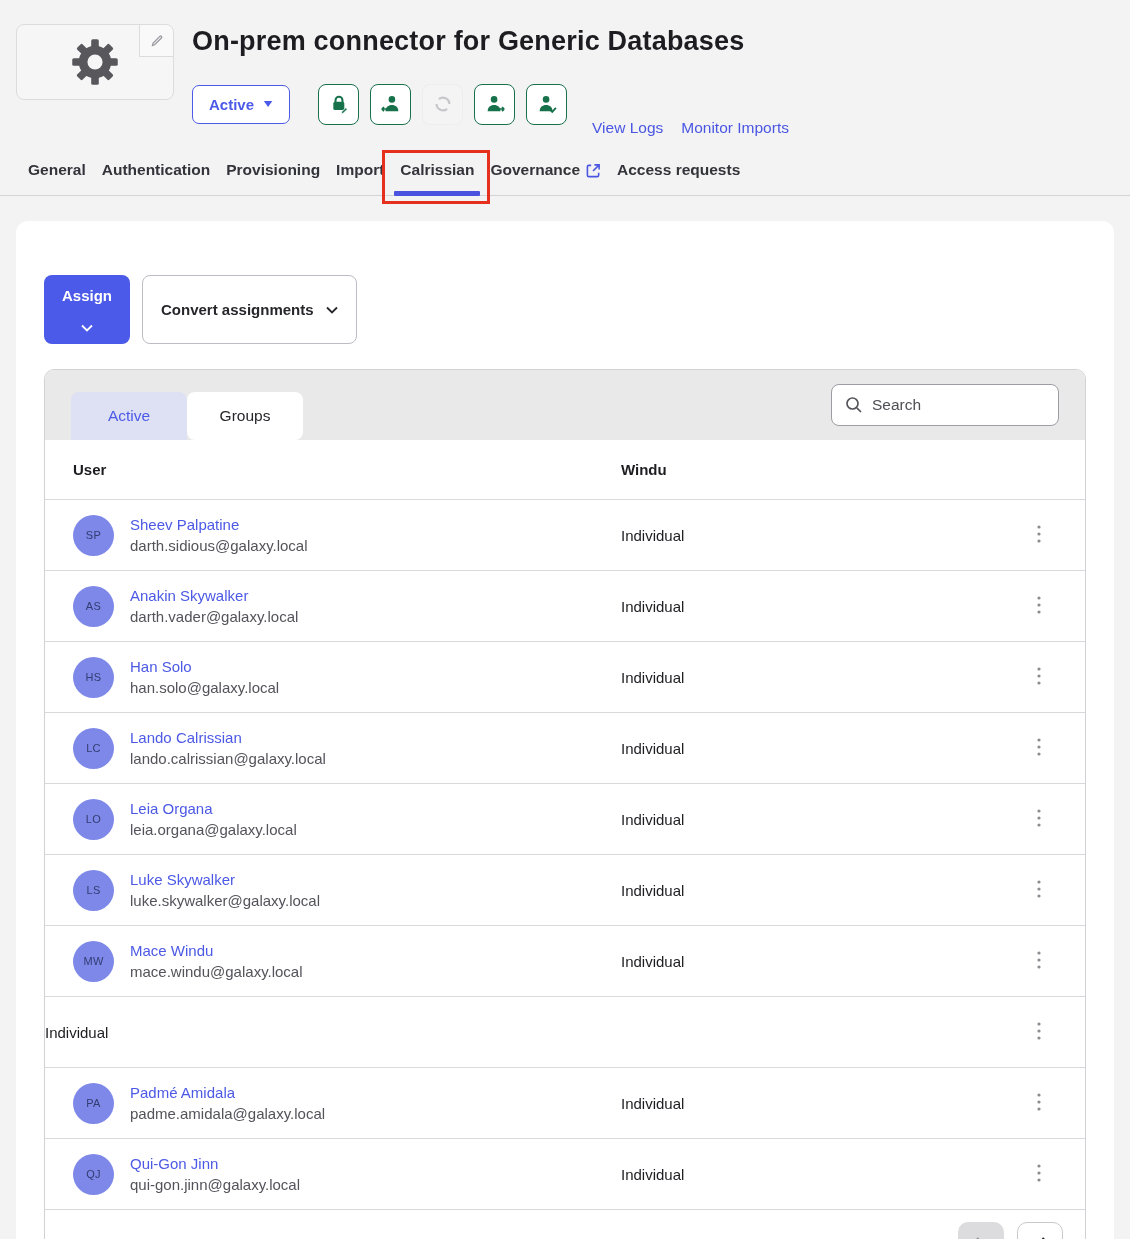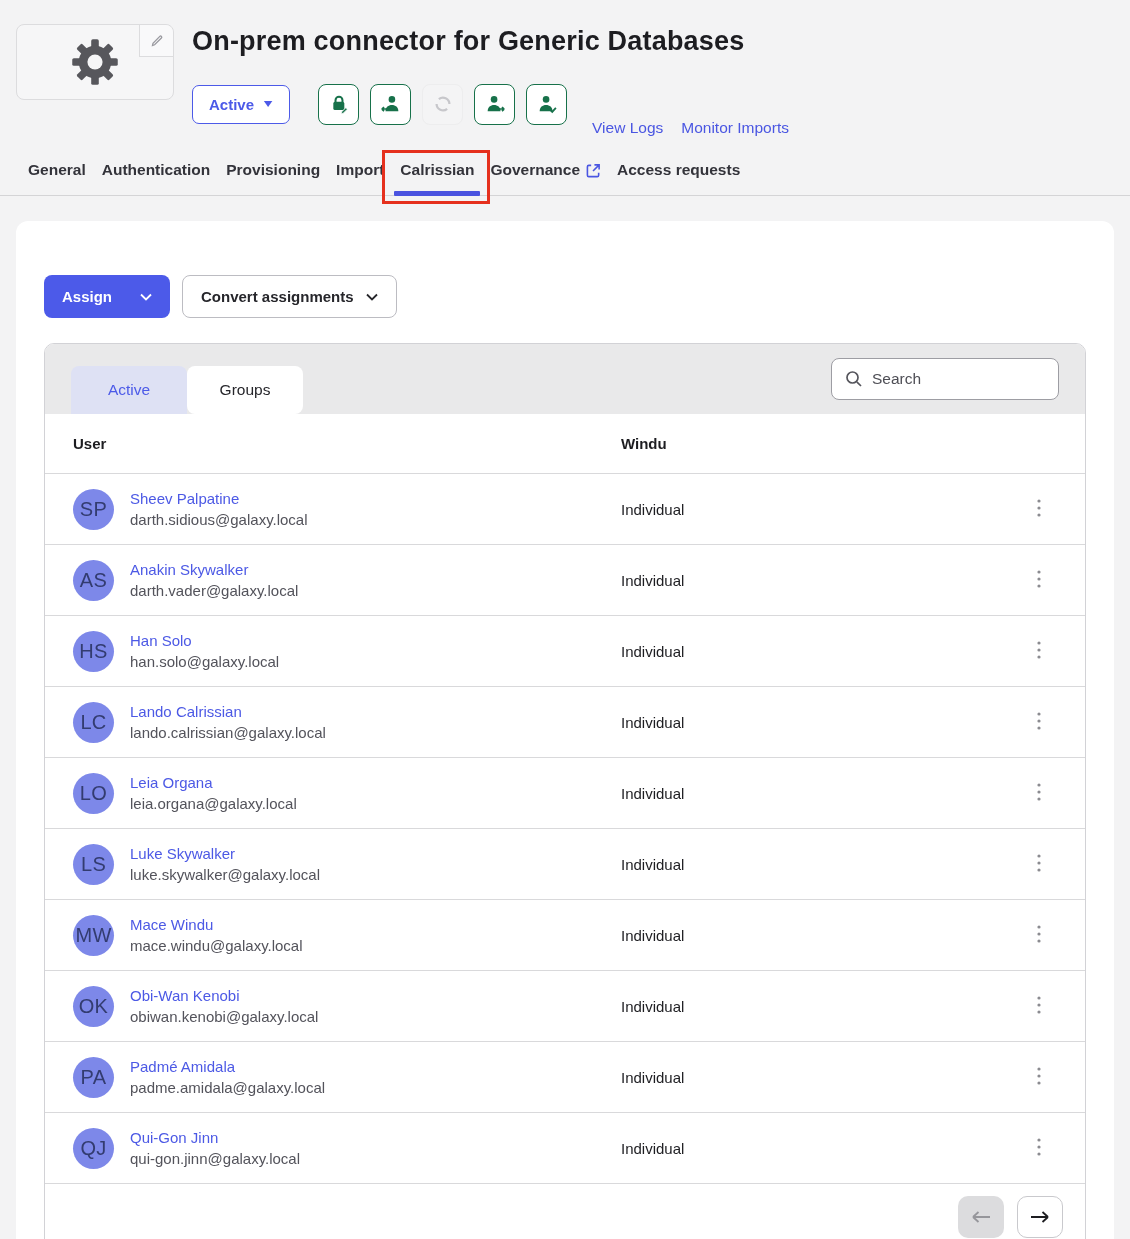--- a/index.html
+++ b/index.html
@@ -65,24 +65,25 @@
   .tab.annotated .red-box { display: block; }
 
   
   .card {
     background: #fff; border-radius: 12px; margin: 25px 16px 8px 16px;
     padding: 28px 28px 10px 28px; min-height: 1000px;
   }
   .section-label { font-size: 13.5px; font-weight: 700; color: #1d1d21; }
   .assign-row { display: flex; gap: 12px; margin-top: 26px; }
   .btn-primary {
-    display: inline-flex; align-items: center; gap: 28px;
+    display: inline-flex; align-items: center; gap: 20px;
     background: #4c5ae9; color: #fff; border: none; border-radius: 8px;
     font-size: 15px; font-weight: 700; padding: 12px 18px; cursor: pointer;
     font-family: inherit;
+    flex-direction: column;
   }
   .btn-secondary {
     display: inline-flex; align-items: center; gap: 12px;
     background: #fff; color: #26262b; border: 1px solid #bcbcc2; border-radius: 8px;
     font-size: 15px; font-weight: 700; padding: 12px 18px; cursor: pointer;
     font-family: inherit;
     text-align: right;
   }
 
   
@@ -113,21 +114,21 @@
 
   
   .thead { display: flex; align-items: center; height: 59px; }
   .th-user { flex: 0 0 576px; padding-left: 28px; font-size: 15px; font-weight: 700; }
   .th-type { flex: 1; font-size: 15px; font-weight: 700; }
   .th-actions { flex: 0 0 92px; }
   .trow { display: flex; align-items: center; height: 71px; border-top: 1px solid #d9d9db; }
   .cell-user { flex: 0 0 576px; padding-left: 28px; display: flex; align-items: center; gap: 16px; }
   .avatar {
     width: 41px; height: 41px; border-radius: 50%; background: #7d88e9;
-    color: #333c70; font-size: 20px; display: flex; align-items: center;
+    color: #333c70; font-size: 11px; display: flex; align-items: center;
     justify-content: center; flex: 0 0 41px; letter-spacing: .3px;
   }
   .user-name { color: #4c59e5; font-size: 15px; text-decoration: none; display: block; margin-bottom: 4px; }
   .user-email { color: #53535b; font-size: 15px; }
   .cell-type { flex: 1; font-size: 15px; color: #1d1d21; }
   .cell-actions { flex: 0 0 92px; display: flex; justify-content: center; }
   .kebab { background: none; border: none; cursor: pointer; padding: 6px 8px; }
 
   
   .pagination {
@@ -454,29 +455,20 @@
       <button class="kebab">
         <svg width="4" height="18" viewBox="0 0 4 18">
           <circle cx="2" cy="2" r="1.6" fill="#8b8b90"></circle>
           <circle cx="2" cy="9" r="1.6" fill="#8b8b90"></circle>
           <circle cx="2" cy="16" r="1.6" fill="#8b8b90"></circle>
         </svg>
       </button>
     </div>
   </div>
         <div class="trow">
-    <div class="cell-user">
-      <div class="avatar">
-        <span>OK</span>
-      </div>
-      <div class="user-meta">
-        <a href="#" class="user-name">Obi-Wan Kenobi</a>
-        <div class="user-email">obiwan.kenobi@galaxy.local</div>
-      </div>
-    </div>
     <div class="cell-type">Individual</div>
     <div class="cell-actions">
       <button class="kebab">
         <svg width="4" height="18" viewBox="0 0 4 18">
           <circle cx="2" cy="2" r="1.6" fill="#8b8b90"></circle>
           <circle cx="2" cy="9" r="1.6" fill="#8b8b90"></circle>
           <circle cx="2" cy="16" r="1.6" fill="#8b8b90"></circle>
         </svg>
       </button>
     </div>

